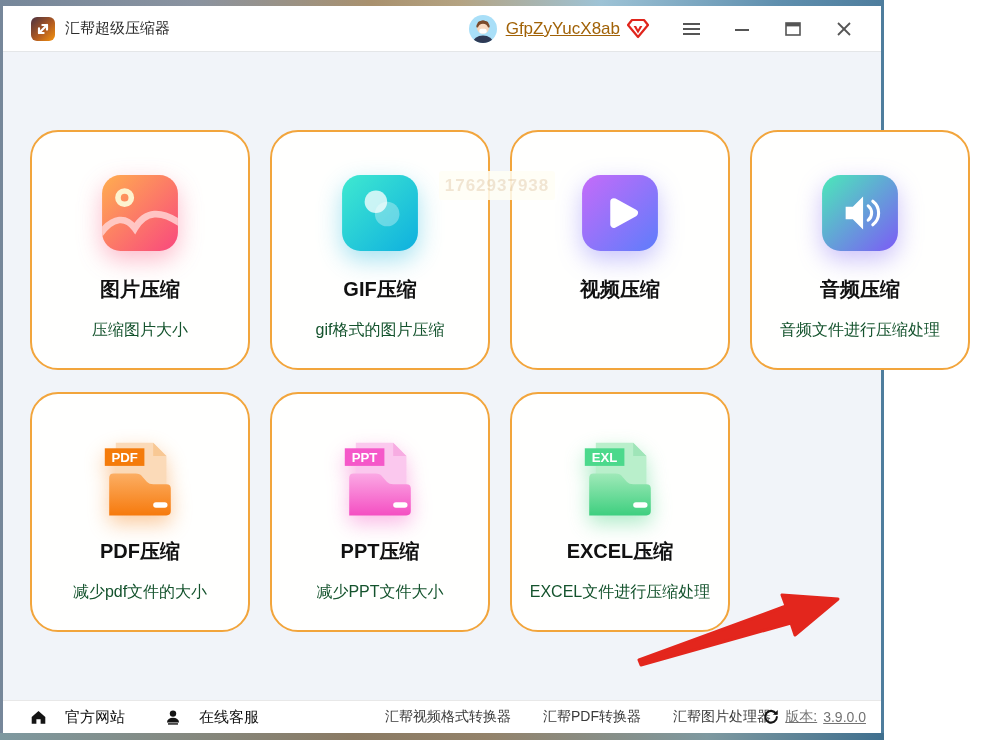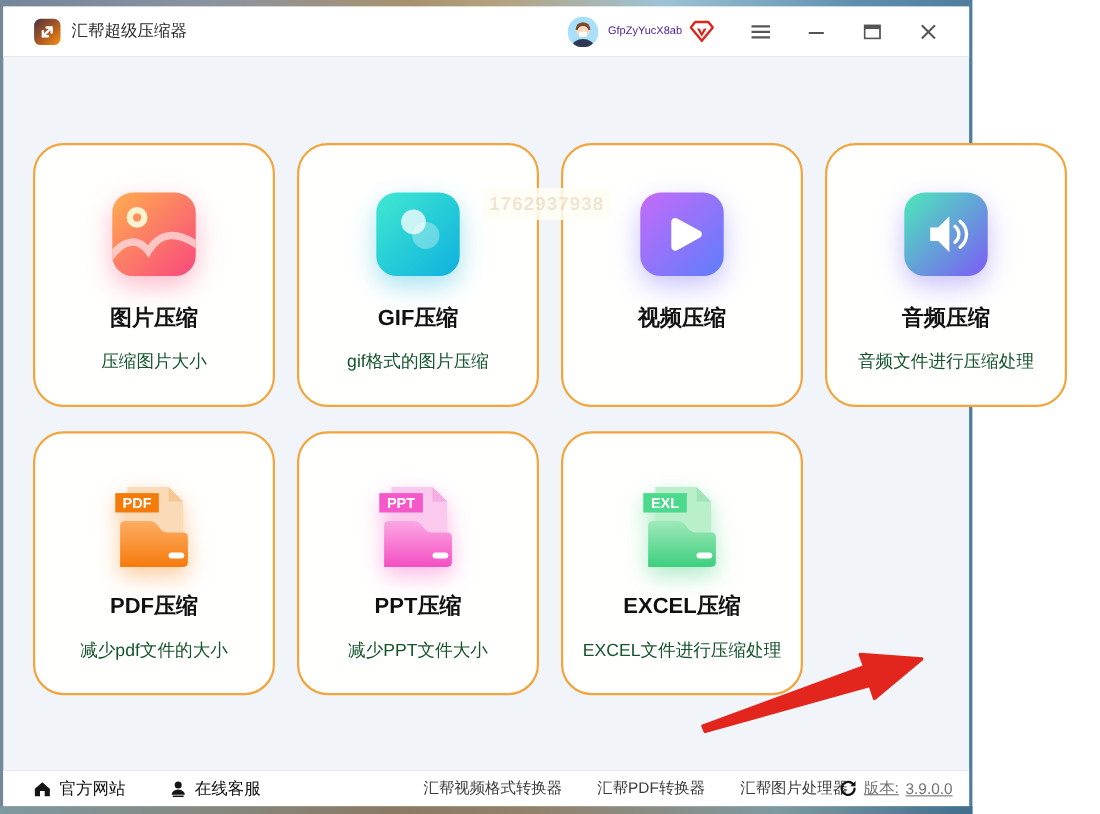--- a/index.html
+++ b/index.html
@@ -11,21 +11,21 @@
     background:linear-gradient(90deg,#7e99a0 0%,#8a7a63 40%,#93826a 55%,#7e99a0 80%,#3f6f8e 100%); }
   .window { position:absolute; left:3px; right:3px; top:6px; bottom:7px;
     background:#f1f4f9; display:flex; flex-direction:column; }
 
   
   .titlebar { height:46px; background:#fff; border-bottom:1px solid #e4e6e8;
     display:flex; align-items:center; padding:0 28px 0 27px; flex:0 0 auto; }
   .app-title { font-size:15px; color:#2b2b2b; margin-left:9px; }
   .tb-right { margin-left:auto; display:flex; align-items:center; }
   .user-chip { display:flex; align-items:center; cursor:pointer; }
-  .username { font-size:10px; color:#4c1d95; margin:0 7px 0 9px; }
+  .username { font-size:17px; color:#a16207; margin:0 7px 0 9px;text-decoration:underline; }
   .winbtn { width:18px; height:18px; display:flex; align-items:center; justify-content:center;
     margin-left:33px; cursor:pointer; color:#555; }
   .winbtn svg { display:block; }
 
   
   .content { position:relative; flex:1 1 auto; }
   .grid { position:absolute; left:27px; top:78px;
     display:grid; grid-template-columns:repeat(4,220px); grid-auto-rows:240px;
     column-gap:20px; row-gap:22px; }
   .card { background:#fffffe; border:2px solid #f2a53c; border-radius:28px;
@@ -47,21 +47,21 @@
   .watermark { position:absolute; left:436px; top:119px; width:116px; height:29px;
     background:rgba(255,254,244,.85); border-radius:3px; display:flex;
     align-items:center; justify-content:center; font-size:17px; font-weight:700;
     color:rgba(205,165,120,.28); letter-spacing:1px; pointer-events:none; }
   .arrow-overlay { position:absolute; left:0; top:0; width:994px; height:648px; pointer-events:none; }
 
   
   .footer { position:relative; height:33px; background:#fff; border-top:1px solid #e8e8e8;
     flex:0 0 auto; font-size:14px; color:#1c1c1c; }
   .f-left { position:absolute; left:27px; top:0; height:100%; display:flex; align-items:center; gap:40px; }
-  .f-item { display:flex; align-items:center; gap:7px; cursor:pointer; font-size:15px; color:#111; }
+  .f-item { display:flex; align-items:center; gap:18px; cursor:pointer; font-size:15px; color:#111; }
   .f-mid { position:absolute; left:382px; top:0; height:100%; display:flex; align-items:center; gap:32px;justify-content:flex-end; }
   .f-link { color:#3a3a3a; cursor:pointer; }
   .f-right { position:absolute; right:15px; top:0; height:100%; display:flex; align-items:center; gap:6px; cursor:pointer; }
   .f-right .ver { color:#737373;text-decoration:underline; }
 </style>
 </head>
 <body>
 
 <div class="desktop">
   <div class="window">

